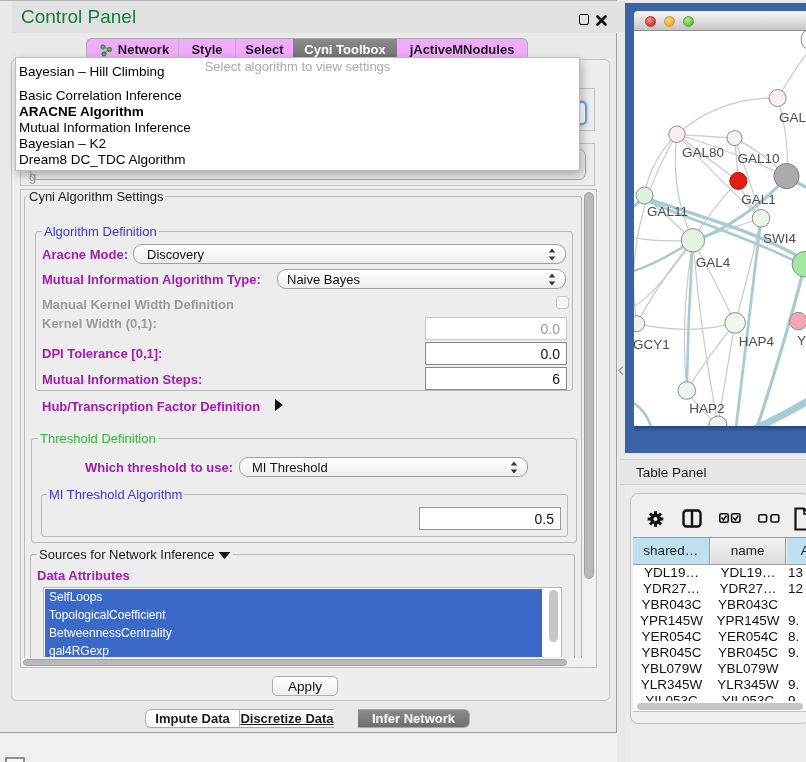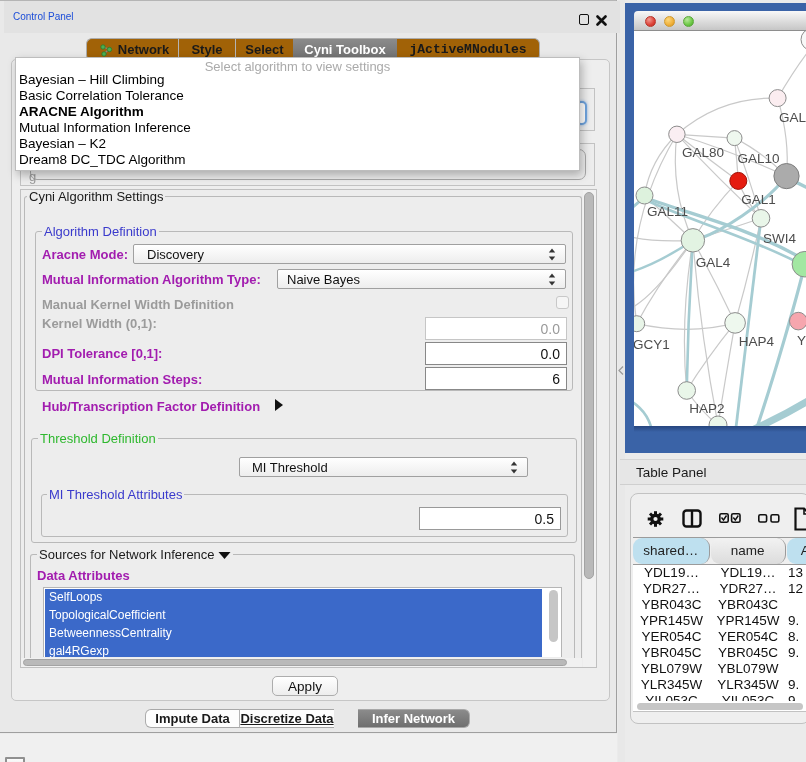--- a/index.html
+++ b/index.html
@@ -4,35 +4,35 @@
 <style>
 * { margin:0; padding:0; box-sizing:border-box; }
 html,body { width:806px; height:762px; overflow:hidden; background:#ebebeb;
   font-family:"Liberation Sans", sans-serif; }
 .abs { position:absolute; }
 #stage { position:relative; width:806px; height:762px; }
 
 #cp { left:0; top:0; width:617px; height:733px; background:#e9e9e9;
   border-right:1px solid #9f9f9f; border-bottom:1px solid #9f9f9f;
   border-top:1px solid #b5b5b5; }
-#cp-title { left:4px; top:0; width:100%; height:32px; background:#e2e2e2;
-  font-size:10px; color:#1d4ed8; line-height:32px; padding-left:9px; }
+#cp-title { left:12px; top:0; width:100%; height:32px; background:#e2e2e2;
+  font-size:19px; color:#15803d; line-height:32px; padding-left:9px; }
 #icon-float { left:579px; top:13px; width:10px; height:11px;
   border:1.6px solid #111; border-radius:2px; }
 
 #tabpanel { left:11px; top:58px; width:599px; height:642px; background:#eeeeee;
   border:1px solid #c6c6c6; border-radius:5px; }
 
 .gbox { border:1px solid #c2c2c2; background:#ededed; }
 #combo-cap { left:576px; top:100px; width:11px; height:24px; background:#fff;
   border:2px solid #6ea3dd; border-radius:5px; box-shadow:0 0 3px #8ab4e8; }
 #ghost1 { left:30px; top:148px; width:556px; height:31px; border:1px solid #a8a8a8;
   border-radius:7px; background:#ececec; }
 
-.seg { position:absolute; top:37px; height:23px; background:#a16207; color:#1a1a1a;
+.seg { position:absolute; top:37px; height:23px; background:#f0abfc; color:#1a1a1a;
   font-size:13px; font-weight:bold; text-align:center; line-height:22px; border-top:1px solid #acacac;
   border-bottom:1px solid #acacac; }
 .seg.dark { background:linear-gradient(#8b8b8b,#6f6f6f); color:#fff; }
 .segl { border-left:1px solid #acacac; border-radius:6px 0 0 6px; }
 .segr { border-right:1px solid #acacac; border-radius:0 6px 6px 0; }
 .segsep { border-left:1px solid #b4b4b4; }
 
 #popup { left:15px; top:57px; width:565px; height:114px; background:#fff;
   border:1px solid #bdbdbd; box-shadow:2px 4px 9px rgba(0,0,0,0.28); }
 .pitem { position:absolute; left:3px; height:16px; line-height:16px; font-size:13.5px;
@@ -43,21 +43,21 @@
 #spane { left:20px; top:188px; width:577px; height:479px; border:1px solid #c0c0c0;
   background:#ededed; }
 
 .grp { position:absolute; border:1px solid #b9b9b9; border-radius:3px; }
 .gtitle { position:absolute; background:#ededed; font-size:13px; line-height:13px;
   padding:0 2px; white-space:nowrap; }
 .lbl { position:absolute; font-size:13px; font-weight:bold; color:#a21caf;
   white-space:nowrap; }
 .lbl.dis { color:#9b9b9b; }
 .combo { position:absolute; height:20px; background:linear-gradient(#ffffff,#ededed);
-  border:1px solid #a0a0a0; border-radius:2px; font-size:13px; color:#111;
+  border:1px solid #a0a0a0; border-radius:9px; font-size:13px; color:#111;
   line-height:19px; }
 .tfield { position:absolute; height:23px; background:#fff; border:1px solid #888;
   font-size:14px; color:#111; text-align:right; line-height:22px; padding-right:6px;padding-left:48px; }
 .tfield.dis { border:1px solid #c6c6c6; color:#9a9a9a; }
 
 .sbtrack { position:absolute; background:#f1f1f1; }
 .sbthumb { position:absolute; background:#b9b9b9; border:1px solid #a3a3a3;
   border-radius:5px; }
 
 .bseg { position:absolute; top:708px; height:19px; background:#fdfdfd; color:#1a1a1a;
@@ -80,21 +80,21 @@
 .tl { position:absolute; top:4.5px; width:11px; height:11px; border-radius:50%; }
 #netcanvas { left:9px; top:28px; width:172px; height:395px; background:#fff; }
 #tpbar { left:620px; top:459px; width:186px; height:26px; background:#e6e6e6;
   border-top:1px solid #d5d5d5; border-bottom:1px solid #cfcfcf;
   font-size:13.5px; color:#1a1a1a; line-height:25px; padding-left:16px; }
 #tframe { left:630px; top:493px; width:180px; height:231px; background:#efefef;
   border:1px solid #c2c2c2; border-radius:8px; }
 #thead { position:absolute; left:2px; width:178px; height:28px;
   border-top:1px solid #9b9b9b; border-bottom:1px solid #9b9b9b; }
 .hcell { position:absolute; top:0; height:26px; font-size:13.5px; color:#222;
-  text-align:center; line-height:26px;border-radius:9px; }
+  text-align:center; line-height:26px; }
 .trow { position:absolute; font-size:13.5px; color:#111; height:16px; line-height:16px;
   white-space:nowrap; }
 #whitebot { left:0; top:734px; width:617px; height:28px; background:#f0f0f0; }
 #miniwin { left:5px; top:757px; width:20px; height:12px; background:linear-gradient(#fdfdfd,#e6e6e6);
   border:2px solid #909090; border-radius:1px; }
 </style>
 </head>
 <body>
 <div id="stage">
 
@@ -121,21 +121,21 @@
         <path d="M3 3 L9 5 M4 10 L9 5" stroke="#888" stroke-width="1.2" fill="none"></path>
         <circle cx="3" cy="3" r="2.2" fill="#4caf50" stroke="#2a7a2d" stroke-width="0.8"></circle>
         <circle cx="9.5" cy="5.5" r="2.2" fill="#4caf50" stroke="#2a7a2d" stroke-width="0.8"></circle>
         <circle cx="4" cy="10" r="2.2" fill="#4caf50" stroke="#2a7a2d" stroke-width="0.8"></circle>
       </svg>
       <span style="padding-left:22px">Network</span>
     </div>
     <div class="seg segsep" style="left:178px;width:57px;">Style</div>
     <div class="seg segsep" style="left:235px;width:58px;">Select</div>
     <div class="seg dark" style="left:293px;width:104px;">Cyni Toolbox</div>
-    <div class="seg segr" style="left:397px;width:143px;font-family:Liberation Mono, monospace;">jActiveMNodules</div>
+    <div class="seg segr" style="left:397px;width:131px;">jActiveMNodules</div>
 
     <div class="abs" id="spane"></div>
 
     <div class="grp" style="left:24px;top:195px;width:558px;height:462px;border-bottom:none;border-radius:3px 3px 0 0;"></div>
     <div class="gtitle" style="left:27px;top:189px;color:#1a1a1a;">Cyni Algorithm Settings</div>
 
     <div class="grp" style="left:35px;top:230px;width:538px;height:160px;"></div>
     <div class="gtitle" style="left:42px;top:224px;color:#3a3acc;">Algorithm Definition</div>
 
     <div class="lbl" style="left:42px;top:246px;">Aracne Mode:</div>
@@ -157,27 +157,28 @@
     <div class="lbl" style="left:42px;top:371px;">Mutual Information Steps:</div>
     <div class="tfield" style="left:425px;top:366px;width:142px;">6</div>
 
     <div class="lbl" style="left:42px;top:398px;">Hub/Transcription Factor Definition</div>
     <svg class="abs" style="left:274px;top:398px" width="10" height="12" viewBox="0 0 10 12">
       <path d="M1 0 L9 6 L1 12 Z" fill="#111"></path>
     </svg>
 
     <div class="grp" style="left:31px;top:437px;width:546px;height:105px;"></div>
     <div class="gtitle" style="left:38px;top:431px;color:#2eb82e;">Threshold Definition</div>
+    <div class="lbl" style="left:60px;top:459px;width:173px;text-align:right;">Which threshold to use:</div>
     <div class="combo" style="left:239px;top:456px;width:289px;padding-left:12px;">MI Threshold<svg style="position:absolute;right:9px;top:3px" width="8" height="13" viewBox="0 0 8 13">
           <path d="M4 0.5 L7.2 4.5 L0.8 4.5 Z" fill="#333"></path>
           <path d="M4 12.5 L7.2 8.5 L0.8 8.5 Z" fill="#333"></path>
         </svg></div>
 
     <div class="grp" style="left:41px;top:493px;width:527px;height:43px;"></div>
-    <div class="gtitle" style="left:47px;top:487px;color:#3a3acc;">MI Threshold Attributes</div>
+    <div class="gtitle" style="left:47px;top:487px;color:#3a3acc;">MI Threshold Algorithm</div>
     <div class="tfield" style="left:419px;top:506px;width:142px;border-color:#999;">0.5</div>
 
     <div class="grp" style="left:30px;top:553px;width:545px;height:104px;border-bottom:none;border-radius:3px 3px 0 0;"></div>
     <div class="gtitle" style="left:37px;top:547px;color:#1a1a1a;">Sources for Network Inference <svg style="vertical-align:-1px" width="13" height="9" viewBox="0 0 12 9">
           <path d="M0 1 L12 1 L6 8 Z" fill="#111"></path>
         </svg></div>
     <div class="lbl" style="left:37px;top:567px;">Data Attributes</div>
 
     <div class="abs" id="datalist">
       <div id="datasel"></div>
@@ -195,22 +196,22 @@
 
     <div class="abs" style="left:272px;top:675px;width:66px;height:20px;background:linear-gradient(#ffffff,#ededed);border:1px solid #adadad;border-radius:5px;text-align:center;font-size:13.5px;line-height:19px;color:#111;">Apply</div>
 
     <div class="bseg segl" style="left:145px;width:94px;">Impute Data</div>
     <div class="bseg segsep" style="left:239px;width:95px;text-decoration:underline;">Discretize Data</div>
     <div class="bseg dark segr" style="left:358px;width:112px;">Infer Network</div>
   </div>
 
   <div class="abs" id="popup">
     <div id="phead">Select algorithm to view settings</div>
-    <div class="pitem" style="top:14px;text-align:center;">Bayesian – Hill Climbing</div>
-    <div class="pitem" style="top:30px;">Basic Correlation Tolerance</div>
+    <div class="pitem" style="top:6px;text-align:center;">Bayesian – Hill Climbing</div>
+    <div class="pitem" style="top:30px;">Basic Correlation Inference</div>
     <div class="pitem" style="top:46px;font-weight:bold;">ARACNE Algorithm</div>
     <div class="pitem" style="top:62px;">Mutual Information Inference</div>
     <div class="pitem" style="top:78px;">Bayesian – K2</div>
     <div class="pitem" style="top:94px;">Dream8 DC_TDC Algorithm</div>
   </div>
 
   <div class="abs" id="netwin">
     <div class="abs" id="nettitle">
       <div class="tl" style="left:10.5px;background:radial-gradient(circle at 35% 30%,#f09a92,#dd4237 60%,#b22a20);border:1px solid #b8352a;"></div>
       <div class="tl" style="left:29.5px;background:radial-gradient(circle at 35% 30%,#fbd87e,#f0b03a 60%,#cf8f1f);border:1px solid #d09a2e;"></div>

